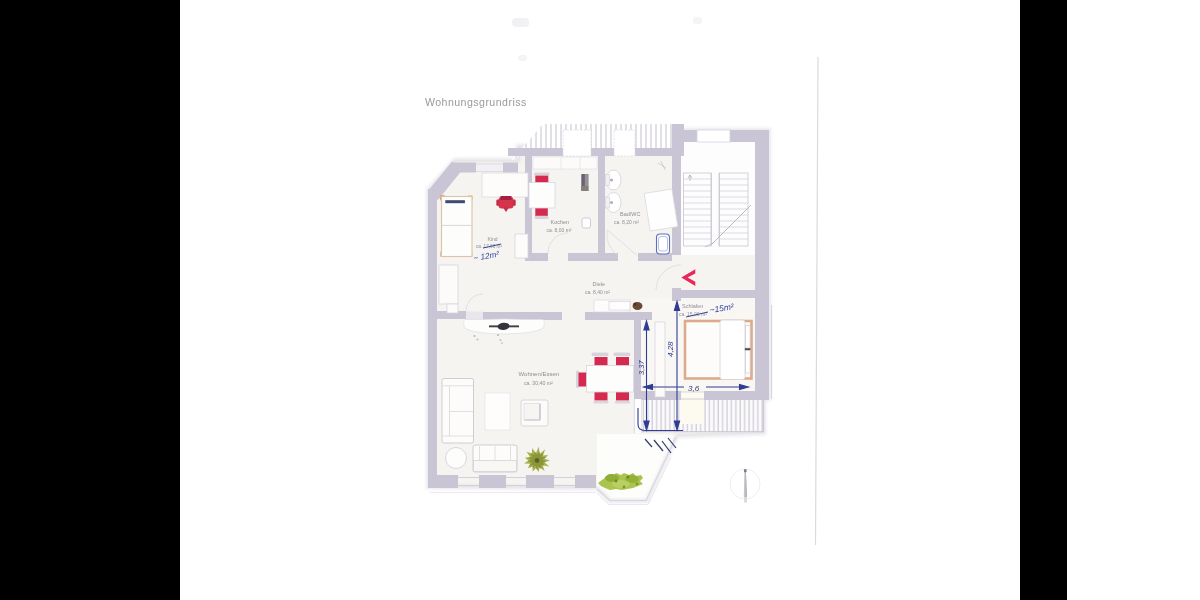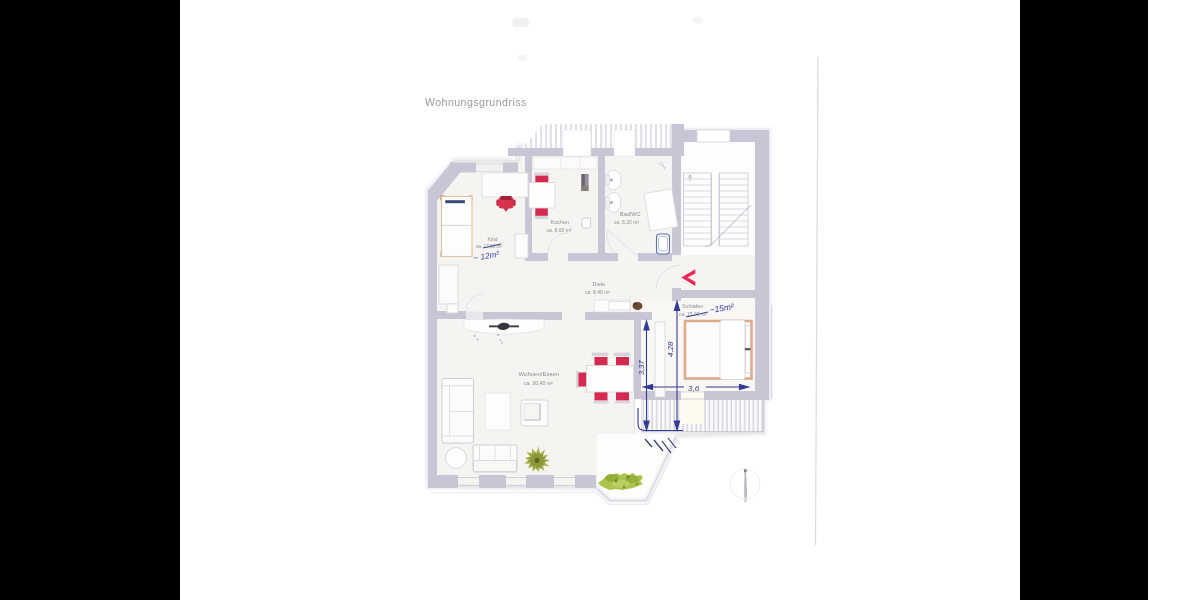--- a/index.html
+++ b/index.html
@@ -1,16 +1,16 @@
 <!DOCTYPE html>
 <html><head>
 <meta charset="utf-8">
 <style>
   html,body{margin:0;padding:0;background:#fff;}
-  .stage{position:relative;width:1148px;height:600px;overflow:hidden;background:#ffffff;font-family:"Liberation Sans",sans-serif;}
+  .stage{position:relative;width:1067px;height:600px;overflow:hidden;background:#ffffff;font-family:"Liberation Sans",sans-serif;}
   svg{position:absolute;left:0;top:0;}
 </style>
 </head>
 <body>
 <div class="stage">
 <svg width="1200" height="600" viewBox="0 0 1200 600">
 <defs>
   <pattern id="hatchV" width="5" height="8" patternUnits="userSpaceOnUse">
     <rect width="5" height="8" fill="#ffffff"></rect>
     <line x1="1" y1="0" x2="1" y2="8" stroke="#aaa5b7" stroke-width="0.7"></line>

